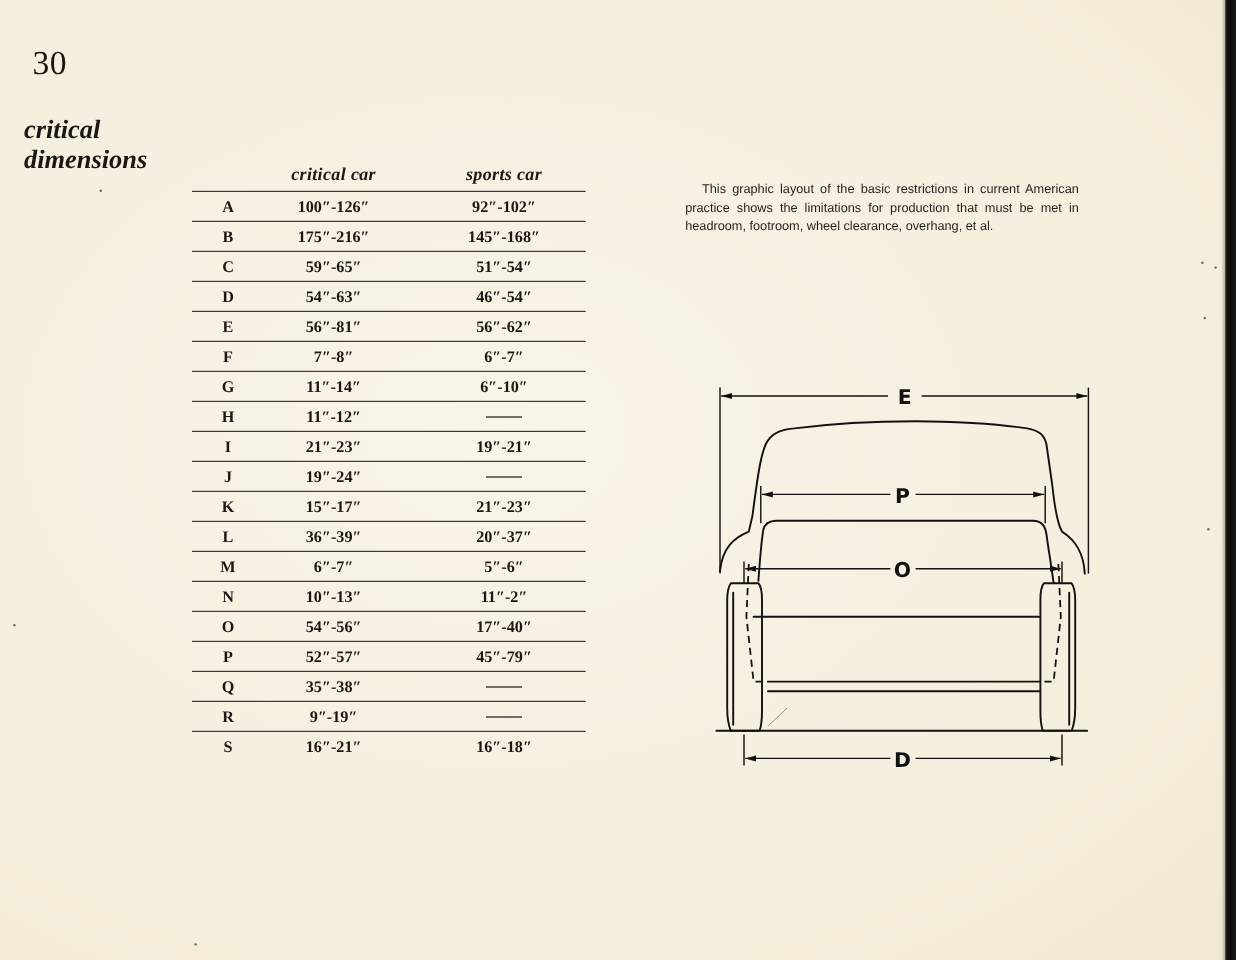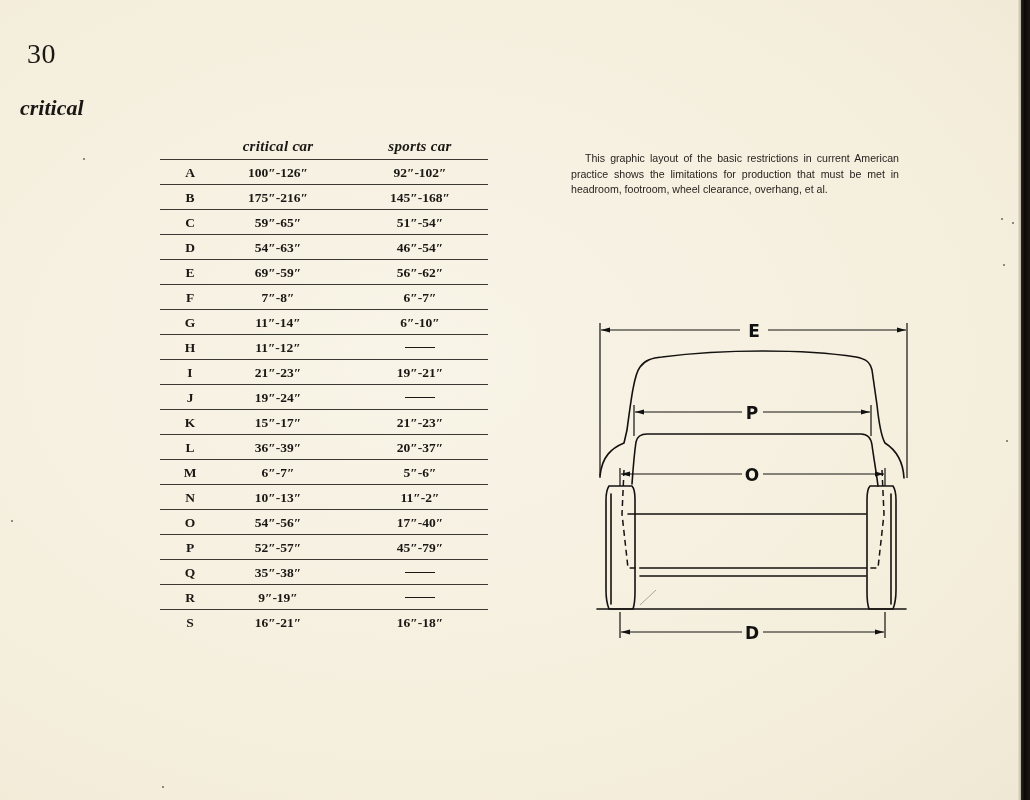--- a/index.html
+++ b/index.html
@@ -76,20 +76,21 @@
 <body>
 
 <div class="page-bg"></div>
 <div class="spine-edge"></div>
 <div class="spine"></div>
 
 <div class="page-number">30</div>
 
 <div class="section-title">
   <div>critical</div>
+  <div>dimensions</div>
 </div>
 
 <div class="dim-table">
   <div class="header">
     <span class="col-letter"></span>
     <span class="col-pass">critical car</span>
     <span class="col-sport">sports car</span>
   </div>
   <div id="table-body">
       <div class="row">
@@ -107,21 +108,21 @@
         <span class="col-pass">59″-65″</span>
         <span class="col-sport">51″-54″</span>
       </div>
       <div class="row">
         <span class="col-letter">D</span>
         <span class="col-pass">54″-63″</span>
         <span class="col-sport">46″-54″</span>
       </div>
       <div class="row">
         <span class="col-letter">E</span>
-        <span class="col-pass">69″-59″</span>
+        <span class="col-pass">56″-81″</span>
         <span class="col-sport">56″-62″</span>
       </div>
       <div class="row">
         <span class="col-letter">F</span>
         <span class="col-pass">7″-8″</span>
         <span class="col-sport">6″-7″</span>
       </div>
       <div class="row">
         <span class="col-letter">G</span>
         <span class="col-pass">11″-14″</span>

